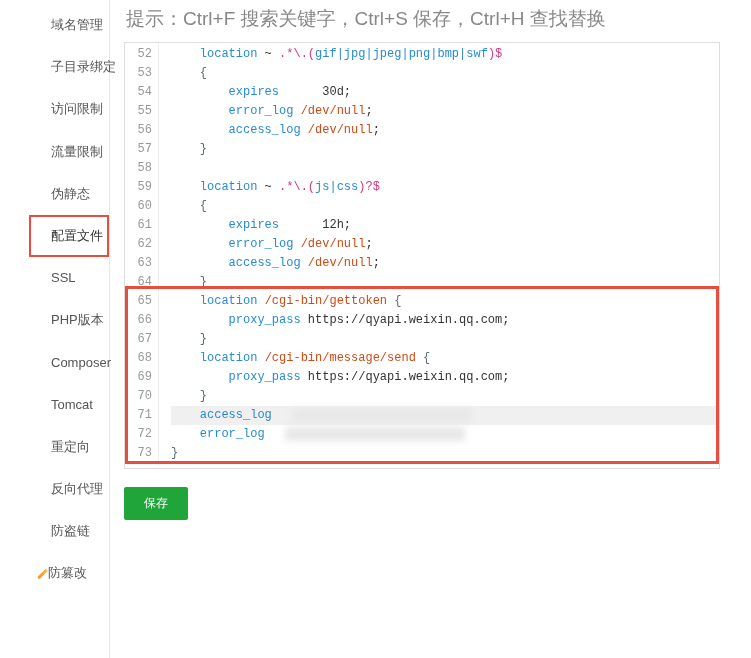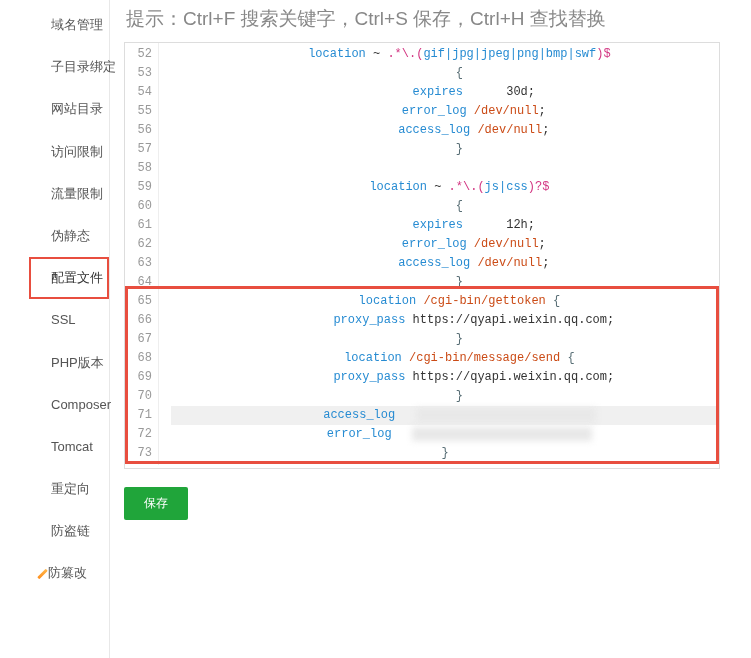--- a/index.html
+++ b/index.html
@@ -75,21 +75,21 @@
       font-size: 12px;
       border-right: 1px solid #eee;
       min-width: 34px;
     }
     .code {
       padding: 2px 0 2px 12px;
       line-height: 19px;
       white-space: pre;
       flex: 1;
     }
-    .code-line { height: 19px; text-align: center; }
+    .code-line { height: 19px; }
     .code-line.hl { background: #f0f0f0; }
     .k-blue { color: #268bd2; }
     .k-reg { color: #d33682; }
     .k-path { color: #cb4b16; }
     .k-curl { color: #586e75; }
     .red-box {
       position: absolute;
       border: 3px solid #e84e3f;
       pointer-events: none;
     }
@@ -113,30 +113,30 @@
       margin-left: 6px;
     }
   </style>
 </head>
 <body>
 
 <div class="container">
   <div class="sidebar" id="sidebar">
       <div class="sidebar-item"><span>域名管理</span></div>
       <div class="sidebar-item"><span>子目录绑定</span></div>
-      <div class="sidebar-item"><span>网站目录</span></div>
       <div class="sidebar-item"><span>访问限制</span></div>
       <div class="sidebar-item"><span>流量限制</span></div>
       <div class="sidebar-item"><span>伪静态</span></div>
       <div class="sidebar-item selected"><span>配置文件</span></div>
       <div class="sidebar-item"><span>SSL</span></div>
       <div class="sidebar-item"><span>PHP版本</span></div>
       <div class="sidebar-item"><span>Composer</span></div>
       <div class="sidebar-item"><span>Tomcat</span></div>
       <div class="sidebar-item"><span>重定向</span></div>
+      <div class="sidebar-item"><span>反向代理</span></div>
       <div class="sidebar-item"><span>防盗链</span></div>
       <div class="sidebar-item has-icon">
         <span class="diamond-icon"></span>
         <span>防篡改</span>
       </div>
     </div>
   <div class="main">
     <div class="hint">提示：Ctrl+F 搜索关键字，Ctrl+S 保存，Ctrl+H 查找替换</div>
     <div class="editor-wrap">
       <div class="codeblock">

